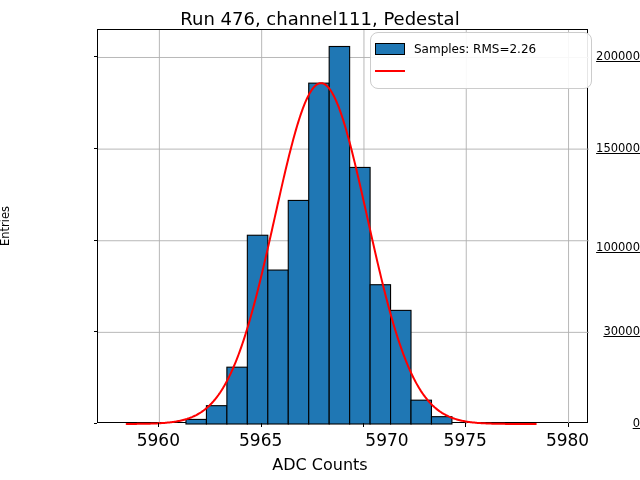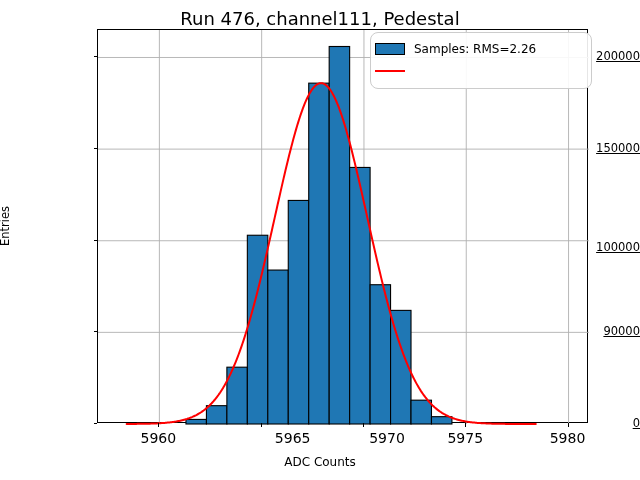--- a/index.html
+++ b/index.html
@@ -5,24 +5,24 @@
   html,body{margin:0;padding:0;}
   body{width:640px;height:480px;background:#ffffff;font-family:"DejaVu Sans",sans-serif;overflow:hidden;}
   #fig{position:relative;width:640px;height:480px;}
   #title{position:absolute;left:0;top:8px;width:640px;text-align:center;font-size:18px;color:#000;}
   
   #plot{position:absolute;left:97px;top:29px;width:491px;height:394px;border:1.1px solid #000;box-sizing:border-box;background:#fff;}
   #grid line{stroke:#b0b0b0;stroke-width:0.9px;}
   svg.layer{position:absolute;left:0;top:0;width:100%;height:100%;overflow:visible;}
   .ytick-label{position:absolute;right:0;transform:translateY(-50%);font-size:11.5px;color:#000;text-align:right;white-space:nowrap;text-decoration:underline;}
   .ytick-mark{position:absolute;height:1px;background:#000;width:3.5px;}
-  .xtick-label{position:absolute;top:0;transform:translateX(-50%);font-size:14px;color:#000;white-space:nowrap;}
+  .xtick-label{position:absolute;top:0;transform:translateX(-50%);font-size:17px;color:#000;white-space:nowrap;}
   .xtick-mark{position:absolute;width:1px;background:#000;height:3.5px;}
   #ylabel{position:absolute;left:-2px;top:226px;font-size:11.5px;color:#000;transform:rotate(-90deg) translateX(-50%);transform-origin:left top;white-space:nowrap;}
-  #xlabel{position:absolute;left:0;top:455px;width:640px;text-align:center;font-size:12px;color:#000;}
+  #xlabel{position:absolute;left:0;top:455px;width:640px;text-align:center;font-size:16px;color:#000;}
   #legend{position:absolute;left:370px;top:32px;border:1px solid #cccccc;background:rgba(255,255,255,0.9);border-radius:8px;padding:5px 8px 6px 4px;box-sizing:border-box;width:222px;}
   .legend-row{display:flex;align-items:center;height:22px;}
   .swatch-patch{width:30px;height:12px;background:#1f77b4;border:1px solid #000;box-sizing:border-box;margin-right:9px;flex:none;}
   .swatch-line{width:30px;height:0;border-top:2px solid #ff0000;margin-right:9px;flex:none;}
   .legend-text{font-size:12px;color:#000;white-space:nowrap;}
 </style>
 </head>
 <body>
 
 <div id="fig">
@@ -57,33 +57,33 @@
         <rect x="333.47083333333705" y="386.6697674418605" width="20.458333333333314" height="7.330232558139528" fill="#1f77b4" stroke="#000000" stroke-width="1.1"></rect>
       </svg>
     <svg class="layer" id="fitline" preserveAspectRatio="none">
         <polyline points="28.64,393.95 29.62,393.95 30.59,393.94 31.56,393.94 32.54,393.93 33.51,393.92 34.49,393.92 35.46,393.91 36.44,393.90 37.41,393.89 38.38,393.88 39.36,393.87 40.33,393.86 41.31,393.85 42.28,393.84 43.25,393.82 44.23,393.81 45.20,393.79 46.18,393.77 47.15,393.75 48.13,393.73 49.10,393.71 50.07,393.69 51.05,393.66 52.02,393.64 53.00,393.61 53.97,393.57 54.95,393.54 55.92,393.50 56.89,393.46 57.87,393.42 58.84,393.38 59.82,393.33 60.79,393.28 61.76,393.22 62.74,393.16 63.71,393.10 64.69,393.03 65.66,392.96 66.64,392.88 67.61,392.80 68.58,392.71 69.56,392.62 70.53,392.52 71.51,392.41 72.48,392.30 73.46,392.18 74.43,392.05 75.40,391.92 76.38,391.77 77.35,391.62 78.33,391.46 79.30,391.28 80.27,391.10 81.25,390.91 82.22,390.70 83.20,390.48 84.17,390.25 85.15,390.01 86.12,389.75 87.09,389.48 88.07,389.19 89.04,388.89 90.02,388.56 90.99,388.23 91.97,387.87 92.94,387.49 93.91,387.10 94.89,386.68 95.86,386.24 96.84,385.78 97.81,385.30 98.78,384.79 99.76,384.25 100.73,383.69 101.71,383.10 102.68,382.49 103.66,381.84 104.63,381.16 105.60,380.46 106.58,379.71 107.55,378.94 108.53,378.13 109.50,377.28 110.47,376.40 111.45,375.48 112.42,374.51 113.40,373.51 114.37,372.47 115.35,371.38 116.32,370.24 117.29,369.07 118.27,367.84 119.24,366.57 120.22,365.25 121.19,363.87 122.17,362.45 123.14,360.97 124.11,359.44 125.09,357.86 126.06,356.21 127.04,354.52 128.01,352.76 128.98,350.94 129.96,349.07 130.93,347.13 131.91,345.13 132.88,343.07 133.86,340.95 134.83,338.76 135.80,336.51 136.78,334.19 137.75,331.80 138.73,329.35 139.70,326.84 140.68,324.25 141.65,321.60 142.62,318.88 143.60,316.09 144.57,313.24 145.55,310.32 146.52,307.33 147.49,304.28 148.47,301.15 149.44,297.97 150.42,294.71 151.39,291.39 152.37,288.01 153.34,284.57 154.31,281.06 155.29,277.49 156.26,273.87 157.24,270.18 158.21,266.44 159.19,262.65 160.16,258.80 161.13,254.90 162.11,250.95 163.08,246.96 164.06,242.92 165.03,238.84 166.00,234.71 166.98,230.56 167.95,226.37 168.93,222.14 169.90,217.89 170.88,213.61 171.85,209.32 172.82,205.00 173.80,200.67 174.77,196.32 175.75,191.97 176.72,187.62 177.70,183.26 178.67,178.91 179.64,174.57 180.62,170.23 181.59,165.92 182.57,161.62 183.54,157.35 184.51,153.10 185.49,148.89 186.46,144.71 187.44,140.58 188.41,136.49 189.39,132.46 190.36,128.47 191.33,124.55 192.31,120.69 193.28,116.90 194.26,113.18 195.23,109.53 196.21,105.97 197.18,102.49 198.15,99.10 199.13,95.80 200.10,92.60 201.08,89.50 202.05,86.51 203.02,83.62 204.00,80.85 204.97,78.19 205.95,75.65 206.92,73.23 207.90,70.94 208.87,68.77 209.84,66.74 210.82,64.84 211.79,63.08 212.77,61.45 213.74,59.96 214.72,58.62 215.69,57.42 216.66,56.37 217.64,55.46 218.61,54.70 219.59,54.09 220.56,53.63 221.53,53.32 222.51,53.17 223.48,53.16 224.46,53.30 225.43,53.60 226.41,54.05 227.38,54.64 228.35,55.39 229.33,56.29 230.30,57.33 231.28,58.51 232.25,59.85 233.22,61.32 234.20,62.93 235.17,64.69 236.15,66.58 237.12,68.60 238.10,70.75 239.07,73.03 240.04,75.44 241.02,77.97 241.99,80.62 242.97,83.39 243.94,86.26 244.92,89.25 245.89,92.34 246.86,95.53 247.84,98.82 248.81,102.20 249.79,105.67 250.76,109.23 251.73,112.87 252.71,116.58 253.68,120.37 254.66,124.22 255.63,128.14 256.61,132.12 257.58,136.15 258.55,140.24 259.53,144.37 260.50,148.54 261.48,152.75 262.45,156.99 263.43,161.26 264.40,165.55 265.37,169.87 266.35,174.20 267.32,178.54 268.30,182.90 269.27,187.25 270.24,191.61 271.22,195.96 272.19,200.30 273.17,204.64 274.14,208.95 275.12,213.25 276.09,217.53 277.06,221.79 278.04,226.01 279.01,230.21 279.99,234.37 280.96,238.49 281.94,242.58 282.91,246.62 283.88,250.62 284.86,254.57 285.83,258.47 286.81,262.33 287.78,266.13 288.75,269.87 289.73,273.56 290.70,277.19 291.68,280.76 292.65,284.28 293.63,287.73 294.60,291.11 295.57,294.44 296.55,297.69 297.52,300.89 298.50,304.02 299.47,307.08 300.45,310.07 301.42,313.00 302.39,315.86 303.37,318.65 304.34,321.37 305.32,324.03 306.29,326.62 307.26,329.14 308.24,331.60 309.21,333.99 310.19,336.31 311.16,338.57 312.14,340.77 313.11,342.90 314.08,344.96 315.06,346.97 316.03,348.91 317.01,350.79 317.98,352.61 318.96,354.37 319.93,356.07 320.90,357.72 321.88,359.31 322.85,360.85 323.83,362.33 324.80,363.76 325.77,365.13 326.75,366.46 327.72,367.74 328.70,368.97 329.67,370.15 330.65,371.28 331.62,372.38 332.59,373.42 333.57,374.43 334.54,375.40 335.52,376.32 336.49,377.21 337.47,378.06 338.44,378.87 339.41,379.65 340.39,380.39 341.36,381.11 342.34,381.79 343.31,382.43 344.28,383.05 345.26,383.64 346.23,384.21 347.21,384.74 348.18,385.26 349.16,385.74 350.13,386.20 351.10,386.65 352.08,387.06 353.05,387.46 354.03,387.84 355.00,388.20 355.97,388.54 356.95,388.86 357.92,389.16 358.90,389.45 359.87,389.73 360.85,389.99 361.82,390.23 362.79,390.46 363.77,390.68 364.74,390.89 365.72,391.08 366.69,391.27 367.67,391.44 368.64,391.61 369.61,391.76 370.59,391.91 371.56,392.04 372.54,392.17 373.51,392.29 374.48,392.41 375.46,392.51 376.43,392.61 377.41,392.71 378.38,392.79 379.36,392.88 380.33,392.95 381.30,393.03 382.28,393.09 383.25,393.16 384.23,393.22 385.20,393.27 386.18,393.33 387.15,393.37 388.12,393.42 389.10,393.46 390.07,393.50 391.05,393.54 392.02,393.57 392.99,393.60 393.97,393.63 394.94,393.66 395.92,393.69 396.89,393.71 397.87,393.73 398.84,393.75 399.81,393.77 400.79,393.79 401.76,393.81 402.74,393.82 403.71,393.84 404.69,393.85 405.66,393.86 406.63,393.87 407.61,393.88 408.58,393.89 409.56,393.90 410.53,393.91 411.50,393.92 412.48,393.92 413.45,393.93 414.43,393.94 415.40,393.94 416.38,393.95 417.35,393.95 418.32,393.95 419.30,393.96 420.27,393.96 421.25,393.97 422.22,393.97 423.20,393.97 424.17,393.97 425.14,393.98 426.12,393.98 427.09,393.98 428.07,393.98 429.04,393.98 430.01,393.98 430.99,393.99 431.96,393.99 432.94,393.99 433.91,393.99 434.89,393.99 435.86,393.99 436.83,393.99 437.81,393.99" fill="none" stroke="#ff0000" stroke-width="2" stroke-linejoin="round" stroke-linecap="round"></polyline>
       </svg>
   </div>
 
   <div id="yaxis">
       <div class="ytick-label" style="top: 423px; width: 88px;">0</div>
       <div class="ytick-mark" style="left: 93.5px; top: 423px;"></div>
-      <div class="ytick-label" style="top: 331.372px; width: 88px;">90000</div>
+      <div class="ytick-label" style="top: 331.372px; width: 88px;">30000</div>
       <div class="ytick-mark" style="left: 93.5px; top: 331.372px;"></div>
       <div class="ytick-label" style="top: 247px; width: 88px;">100000</div>
       <div class="ytick-mark" style="left: 93.5px; top: 239.744px;"></div>
       <div class="ytick-label" style="top: 148.116px; width: 88px;">150000</div>
       <div class="ytick-mark" style="left: 93.5px; top: 148.116px;"></div>
       <div class="ytick-label" style="top: 56.4884px; width: 88px;">200000</div>
       <div class="ytick-mark" style="left: 93.5px; top: 56.4884px;"></div>
     </div>
   <div id="xaxis">
       <div class="xtick-label" style="left: 158.375px; top: 430px;">5960</div>
       <div class="xtick-mark" style="left: 158.375px; top: 423px;"></div>
-      <div class="xtick-label" style="left: 260.667px; top: 430px; margin-left: 32px;">5965</div>
+      <div class="xtick-label" style="left: 260.667px; top: 430px;">5965</div>
       <div class="xtick-mark" style="left: 260.667px; top: 423px;"></div>
       <div class="xtick-label" style="left: 358px; top: 430px; margin-left: 29px;">5970</div>
       <div class="xtick-mark" style="left: 362.958px; top: 423px;"></div>
       <div class="xtick-label" style="left: 465.25px; top: 430px;">5975</div>
       <div class="xtick-mark" style="left: 465.25px; top: 423px;"></div>
       <div class="xtick-label" style="left: 567.542px; top: 430px;">5980</div>
       <div class="xtick-mark" style="left: 567.542px; top: 423px;"></div>
     </div>
 
   <div id="ylabel">Entries</div>

